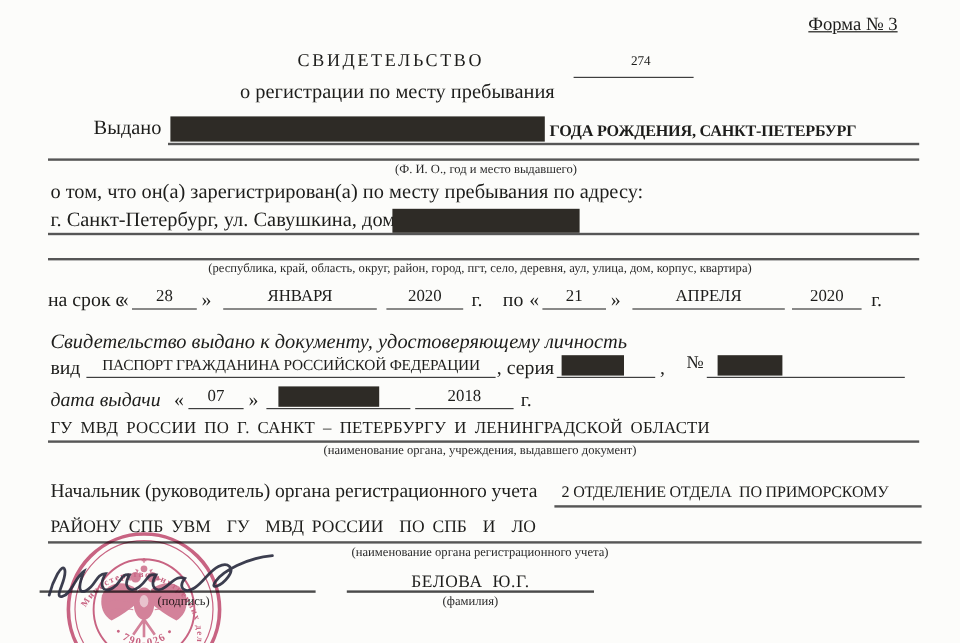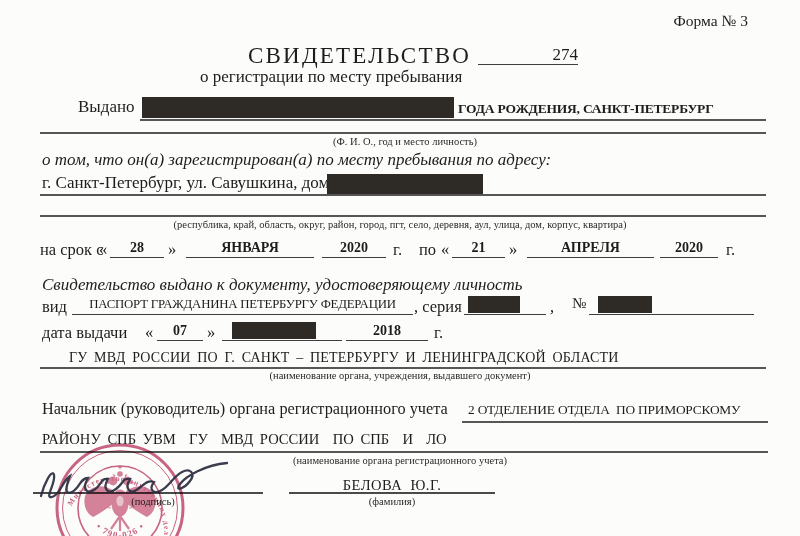--- a/index.html
+++ b/index.html
@@ -10,52 +10,52 @@
   }
   .abs{position:absolute;white-space:nowrap;}
   .pre{white-space:pre;}
   .t17{font-size:17px;}
   .t16{font-size:16.5px;}
   .cap{font-size:10.5px;color:#2a2a2a;text-align:center;white-space:nowrap;}
   .rule{position:absolute;height:2px;background:#565656;}
   .thinrule{position:absolute;height:1.5px;background:#4a4a4a;}
   .bar{position:absolute;background:#2e2b26;}
   .ubox{position:absolute;border-bottom:1.6px solid #3e3e3e;text-align:center;height:20px;box-sizing:border-box;}
-  .bv{font-weight:bold;font-size:14px;line-height:19px;}
-  .title{font-size:23px;letter-spacing:2.2px;}
+  .bv{font-weight:normal;font-size:14px;line-height:19px;}
+  .title{font-size:15px;letter-spacing:2.2px;}
   .suffix{font-size:13.5px;font-weight:bold;letter-spacing:-0.2px;}
   .cond{font-size:12.8px;letter-spacing:-0.2px;line-height:19px;}
   .officeline{font-size:13.4px;letter-spacing:-0.2px;}
-  .agency{font-size:14px;word-spacing:3px;letter-spacing:0.2px;margin-left:27px;}
+  .agency{font-size:14px;word-spacing:3px;letter-spacing:0.2px;}
   .agency2{font-size:14.6px;word-spacing:3px;}
   .stamp{position:absolute;left:52px;top:442px;mix-blend-mode:multiply;opacity:0.85;}
   .sig{position:absolute;left:35px;top:458px;z-index:6;}
   .stamp-text{font-family:"Liberation Serif",serif;font-weight:bold;}
 </style>
 </head>
 <body>
 
 <div id="page">
 
-  <div class="abs" style="left:662px;top:12px;width:86px;text-align:right;font-size:15.5px;">Форма № 3</div>
+  <div class="abs" style="left:662px;top:12px;width:86px;text-align:right;font-size:15.5px;text-decoration:underline;">Форма № 3</div>
 
   <div class="abs title" style="left:248px;top:43px;">СВИДЕТЕЛЬСТВО</div>
 
-  <div class="ubox" style="left:478px;top:45px;width:100px;text-align:right;padding-left:12px;font-size:17px;">274</div>
+  <div class="ubox" style="left:478px;top:45px;width:100px;text-align:center;padding-left:12px;font-size:11px;">274</div>
 
   <div class="abs t17" style="left:200px;top:67px;width:275px;text-align:left;">о регистрации по месту пребывания</div>
 
   <div class="abs t17" style="left:78px;top:97px;">Выдано</div>
   <div class="bar" style="left:142px;top:97px;width:312px;height:21px;"></div>
   <div class="abs suffix" style="left:458px;top:101px;font-family:Liberation Serif, serif;">ГОДА РОЖДЕНИЯ, САНКТ-ПЕТЕРБУРГ</div>
   <div class="rule" style="left:140px;top:119px;width:626px;"></div>
   <div class="rule" style="left:40px;top:132px;width:726px;"></div>
-  <div class="abs cap" style="left:250px;top:136px;width:310px;">(Ф. И. О., год и место личность)</div>
+  <div class="abs cap" style="left:250px;top:136px;width:310px;">(Ф. И. О., год и место выдавшего)</div>
 
-  <div class="abs t17" style="left:42px;top:150px;font-style:italic;">о том, что он(а) зарегистрирован(а) по месту пребывания по адресу:</div>
+  <div class="abs t17" style="left:42px;top:150px;">о том, что он(а) зарегистрирован(а) по месту пребывания по адресу:</div>
   <div class="abs t17" style="left:42px;top:173px;">г. Санкт-Петербург, ул. Савушкина, дом</div>
   <div class="bar" style="left:327px;top:174px;width:156px;height:20px;"></div>
   <div class="rule" style="left:40px;top:194px;width:726px;"></div>
   <div class="rule" style="left:40px;top:215px;width:726px;"></div>
   <div class="abs cap" style="left:150px;top:219px;width:500px;">(республика, край, область, округ, район, город, пгт, село, деревня, аул, улица, дом, корпус, квартира)</div>
 
   <div class="abs t16" style="left:40px;top:240px;">на срок с</div>
   <div class="abs t16" style="left:99px;top:240px;">«</div>
   <div class="ubox bv" style="left:110px;top:238px;width:54px;">28</div>
   <div class="abs t16" style="left:168px;top:240px;">»</div>
@@ -66,30 +66,30 @@
   <div class="abs t16" style="left:441px;top:240px;">«</div>
   <div class="ubox bv" style="left:452px;top:238px;width:53px;">21</div>
   <div class="abs t16" style="left:509px;top:240px;">»</div>
   <div class="ubox bv" style="left:527px;top:238px;width:127px;">АПРЕЛЯ</div>
   <div class="ubox bv" style="left:660px;top:238px;width:58px;">2020</div>
   <div class="abs t16" style="left:726px;top:240px;">г.</div>
 
   <div class="abs t17" style="left:42px;top:275px;font-style:italic;">Свидетельство выдано к документу, удостоверяющему личность</div>
 
   <div class="abs t16" style="left:42px;top:297px;">вид</div>
-  <div class="ubox cond" style="left:72px;top:295px;width:341px;">ПАСПОРТ ГРАЖДАНИНА ПЕТЕРБУРГУ ФЕДЕРАЦИИ</div>
+  <div class="ubox cond" style="left:72px;top:295px;width:341px;">ПАСПОРТ ГРАЖДАНИНА РОССИЙСКОЙ ФЕДЕРАЦИИ</div>
   <div class="abs t16" style="left:414px;top:297px;">, серия</div>
   <div class="ubox" style="left:464px;top:295px;width:82px;"></div>
   <div class="bar" style="left:468px;top:296px;width:52px;height:17px;"></div>
   <div class="abs t16" style="left:550px;top:297px;">,</div>
   <div class="abs" style="left:572px;top:295px;font-size:15px;">№</div>
   <div class="ubox" style="left:589px;top:295px;width:165px;"></div>
   <div class="bar" style="left:598px;top:296px;width:54px;height:17px;"></div>
 
-  <div class="abs t16" style="left:42px;top:323px;">дата выдачи</div>
+  <div class="abs t16" style="left:42px;top:323px;font-style:italic;">дата выдачи</div>
   <div class="abs t16" style="left:145px;top:323px;">«</div>
   <div class="ubox bv" style="left:157px;top:321px;width:46px;">07</div>
   <div class="abs t16" style="left:207px;top:323px;">»</div>
   <div class="ubox" style="left:222px;top:321px;width:120px;"></div>
   <div class="bar" style="left:232px;top:322px;width:84px;height:17px;"></div>
   <div class="ubox bv" style="left:346px;top:321px;width:82px;">2018</div>
   <div class="abs t16" style="left:434px;top:323px;">г.</div>
 
   <div class="abs agency pre" style="left:42px;top:350px;">ГУ МВД РОССИИ ПО Г. САНКТ – ПЕТЕРБУРГУ И ЛЕНИНГРАДСКОЙ ОБЛАСТИ</div>
   <div class="rule" style="left:40px;top:367px;width:726px;"></div>

